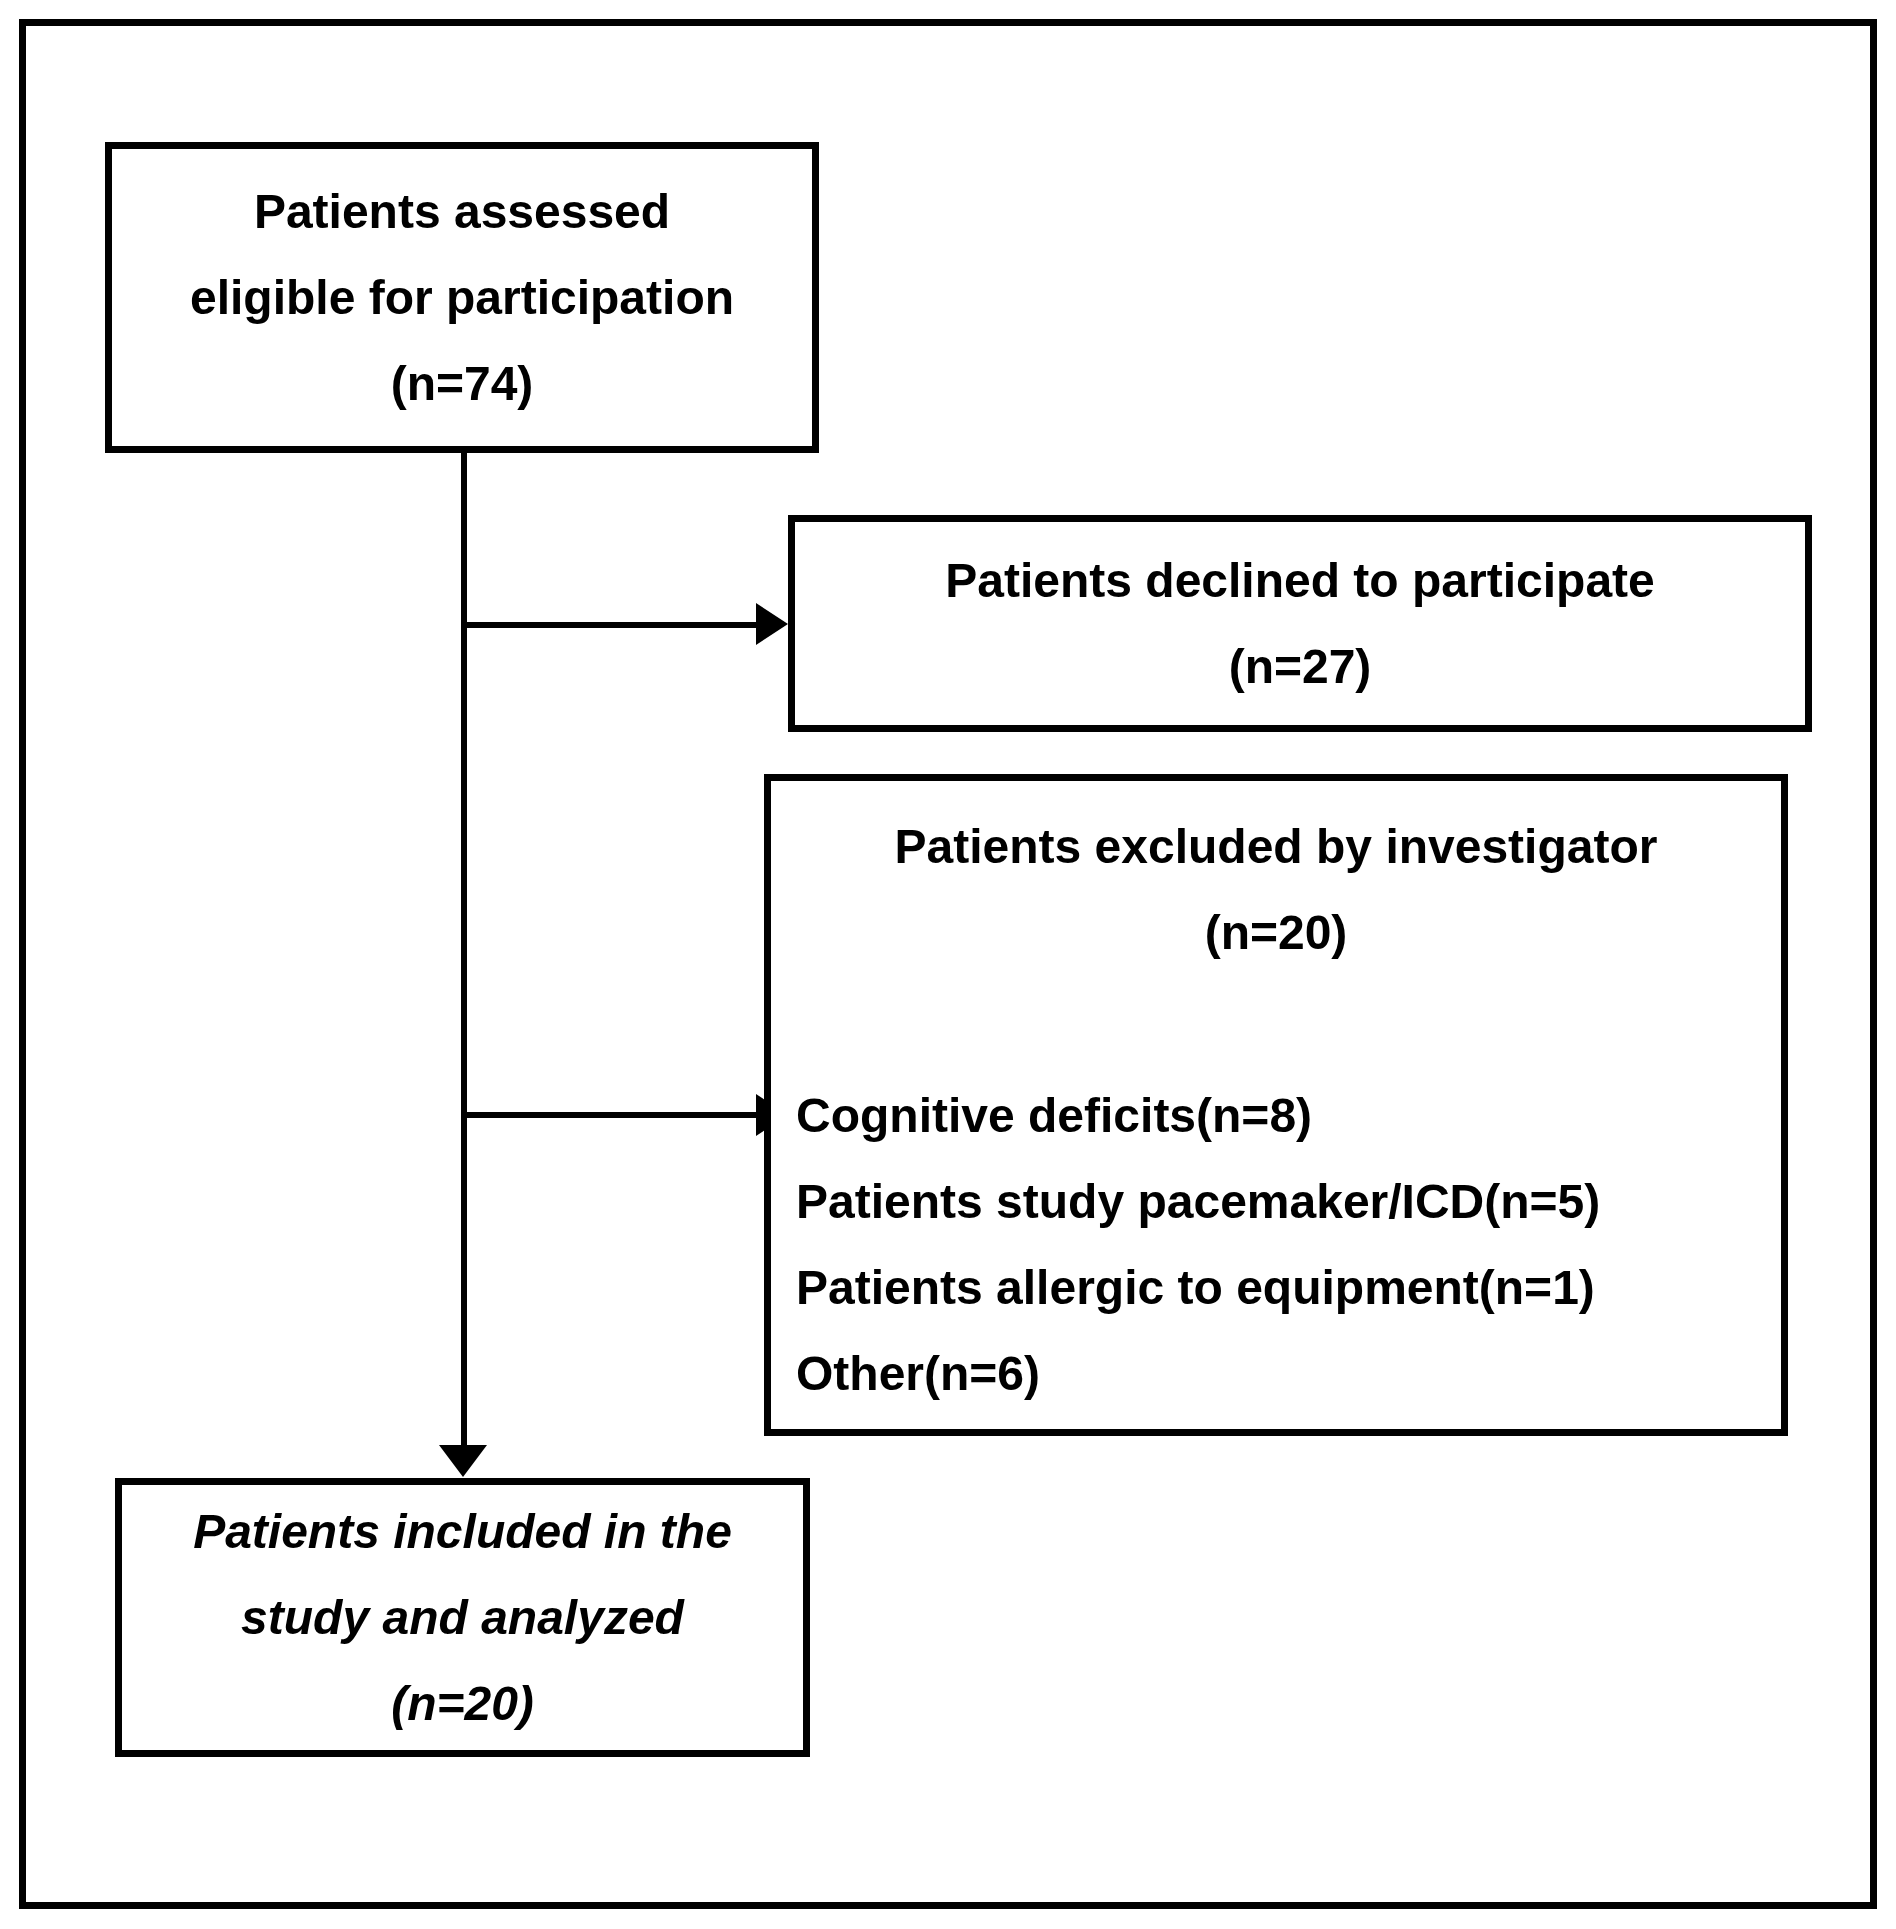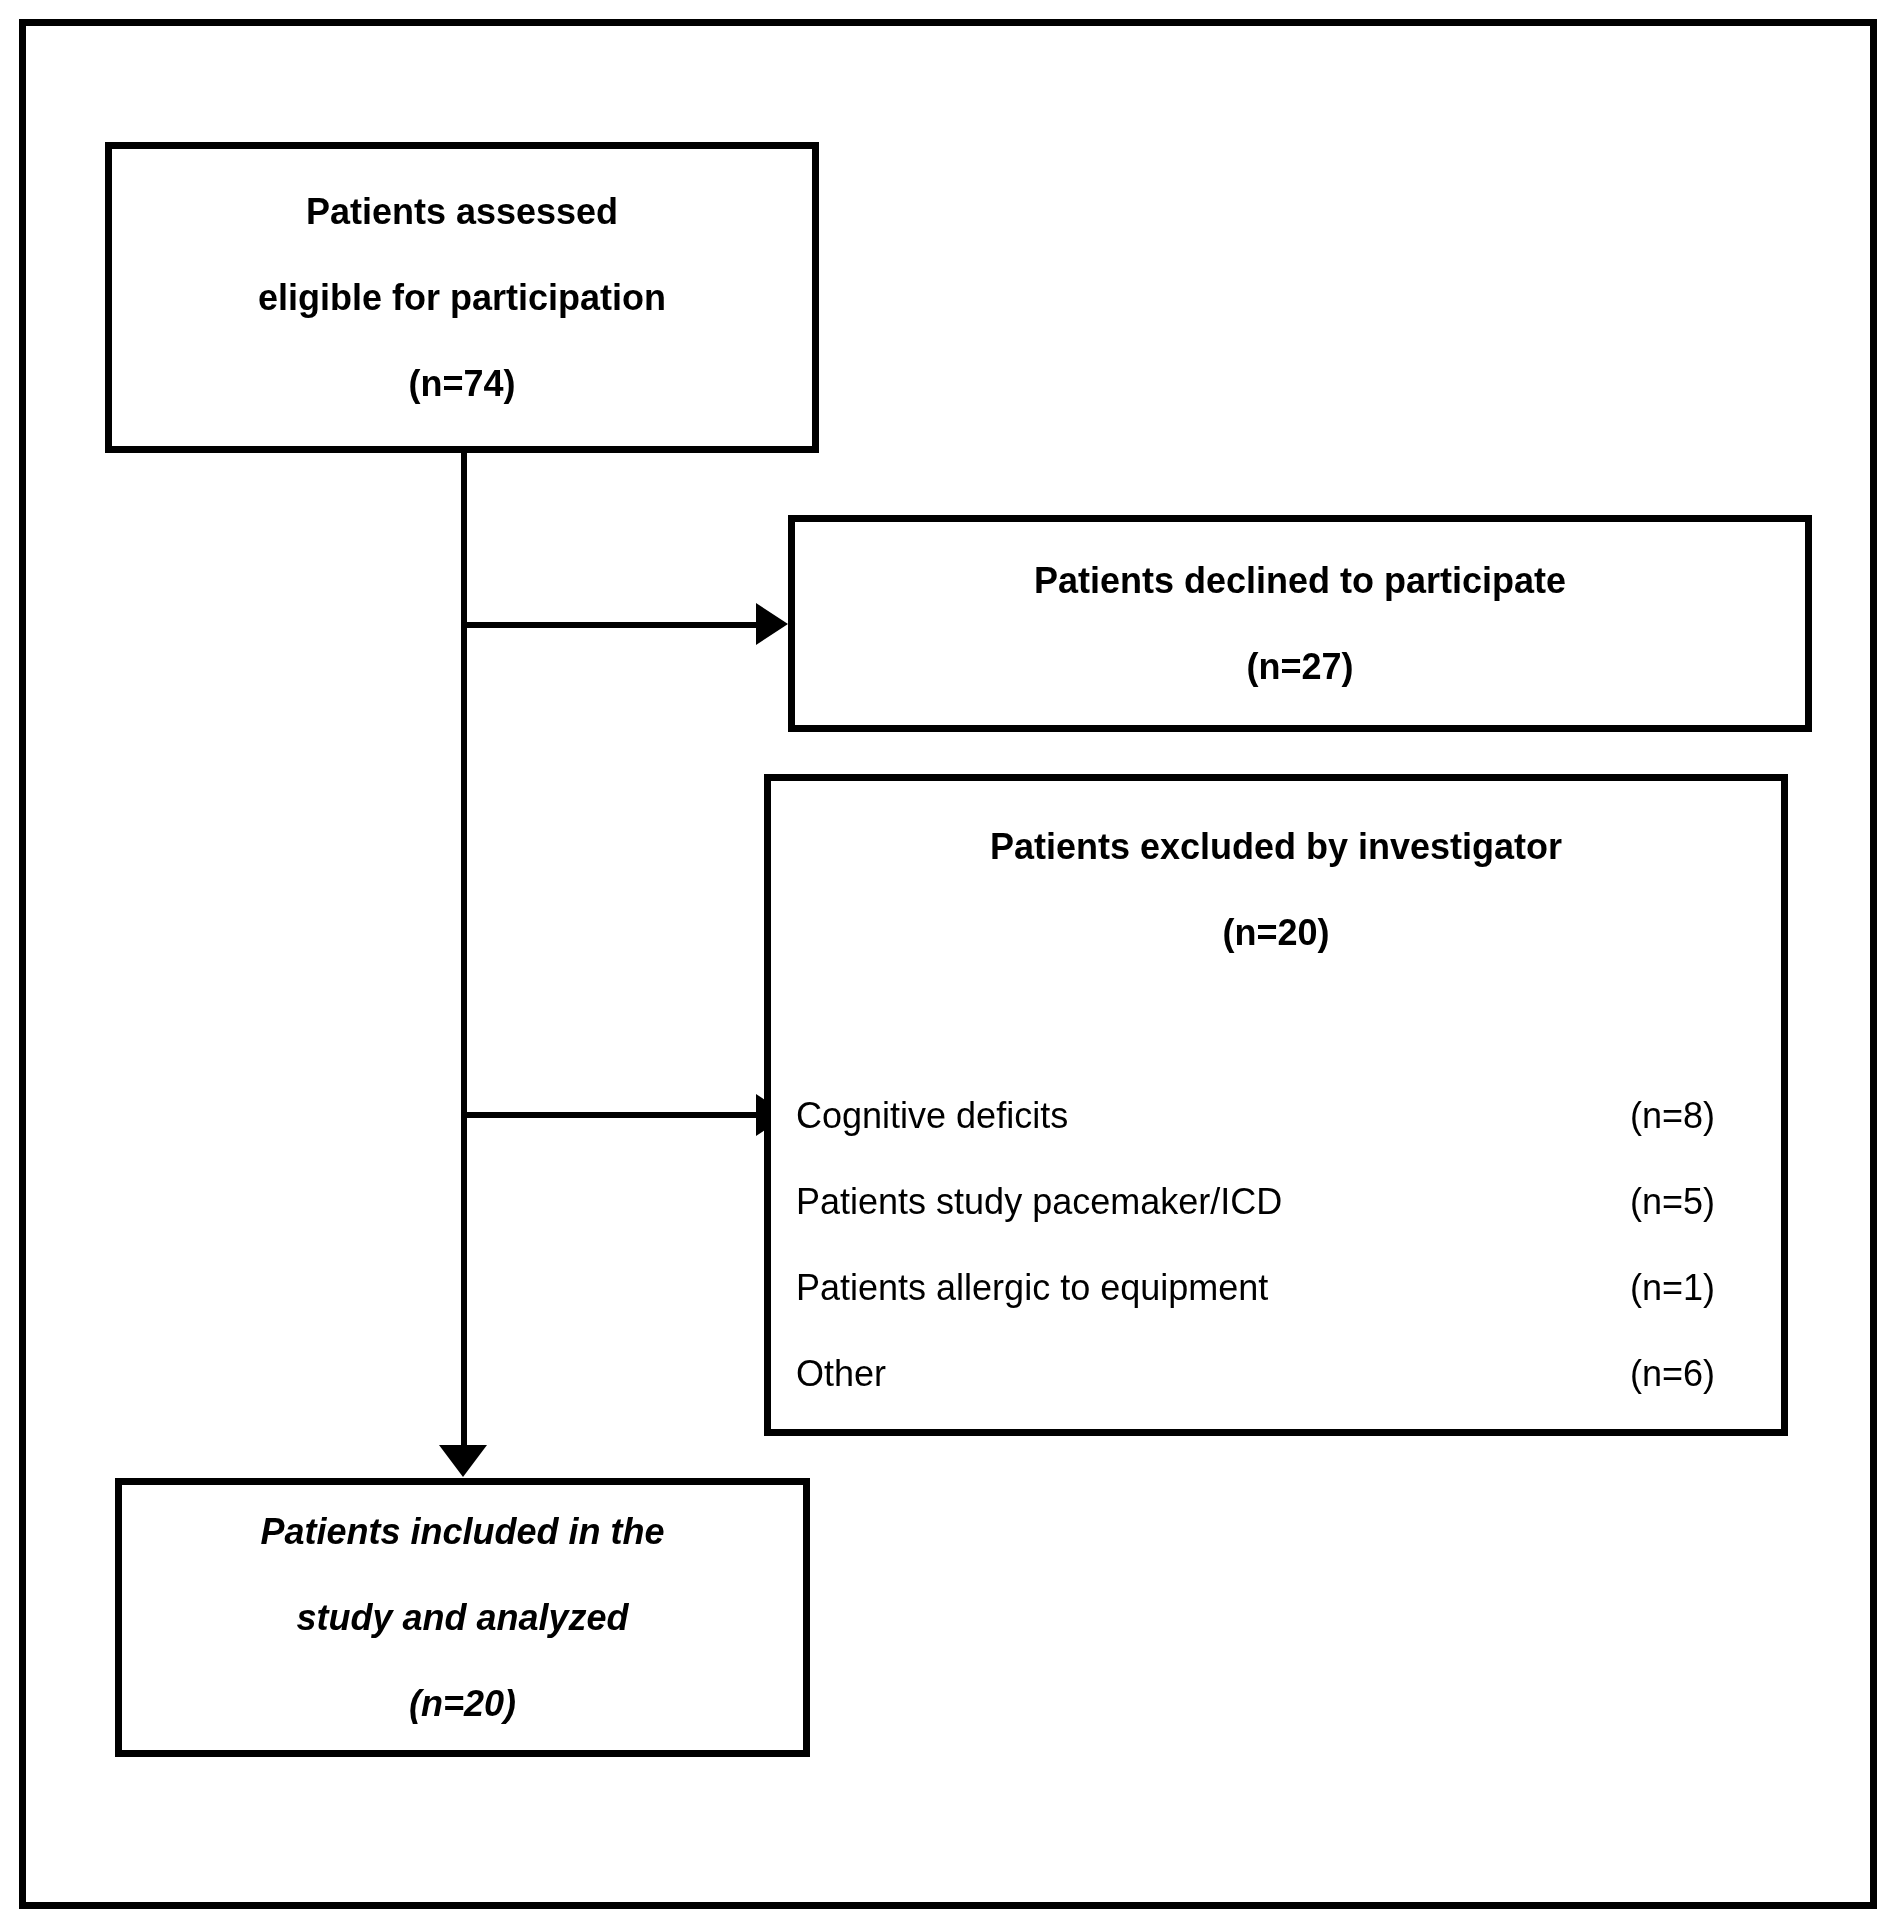--- a/index.html
+++ b/index.html
@@ -23,21 +23,21 @@
     width: 1858px;
     height: 1890px;
     border: 7.7px solid #000000;
     box-sizing: border-box;
   }
   .box {
     position: absolute;
     box-sizing: border-box;
     border: 7px solid #000000;
     background: #ffffff;
-    font-size: 36px;
+    font-size: 48px;
     line-height: 86px;
     display: flex;
     flex-direction: column;
     justify-content: center;
     align-items: center;
     text-align: center;
   }
   .box .line { display: block; width: 100%; }
   .bold-box { font-weight: bold; }
   #box-eligible { left: 105px; top: 142px; width: 714px; height: 311px; }
@@ -54,24 +54,25 @@
   }
   #box-excluded .reasons {
     margin-top: 97px;
     width: 100%;
     box-sizing: border-box;
     padding: 0 66px 0 25px;
     font-weight: normal;
   }
   .reason-row {
     display: flex;
-    justify-content: space-between;
+    justify-content: flex-start;
     align-items: baseline;
     line-height: 86px;
     text-align: left;
+    font-weight: bold;
   }
   #box-included { left: 115px; top: 1478px; width: 695px; height: 279px; font-style: italic; }
 
   
   .connector { position: absolute; background: #000000; }
   #vline { left: 461px; top: 452px; width: 6.1px; height: 993px; }
   #hline-declined { left: 464px; top: 622px; width: 294px; height: 6.1px; }
   #hline-excluded { left: 464px; top: 1112px; width: 294px; height: 6.1px; }
   .arrowhead { position: absolute; width: 0; height: 0; }
   #arrow-down {

